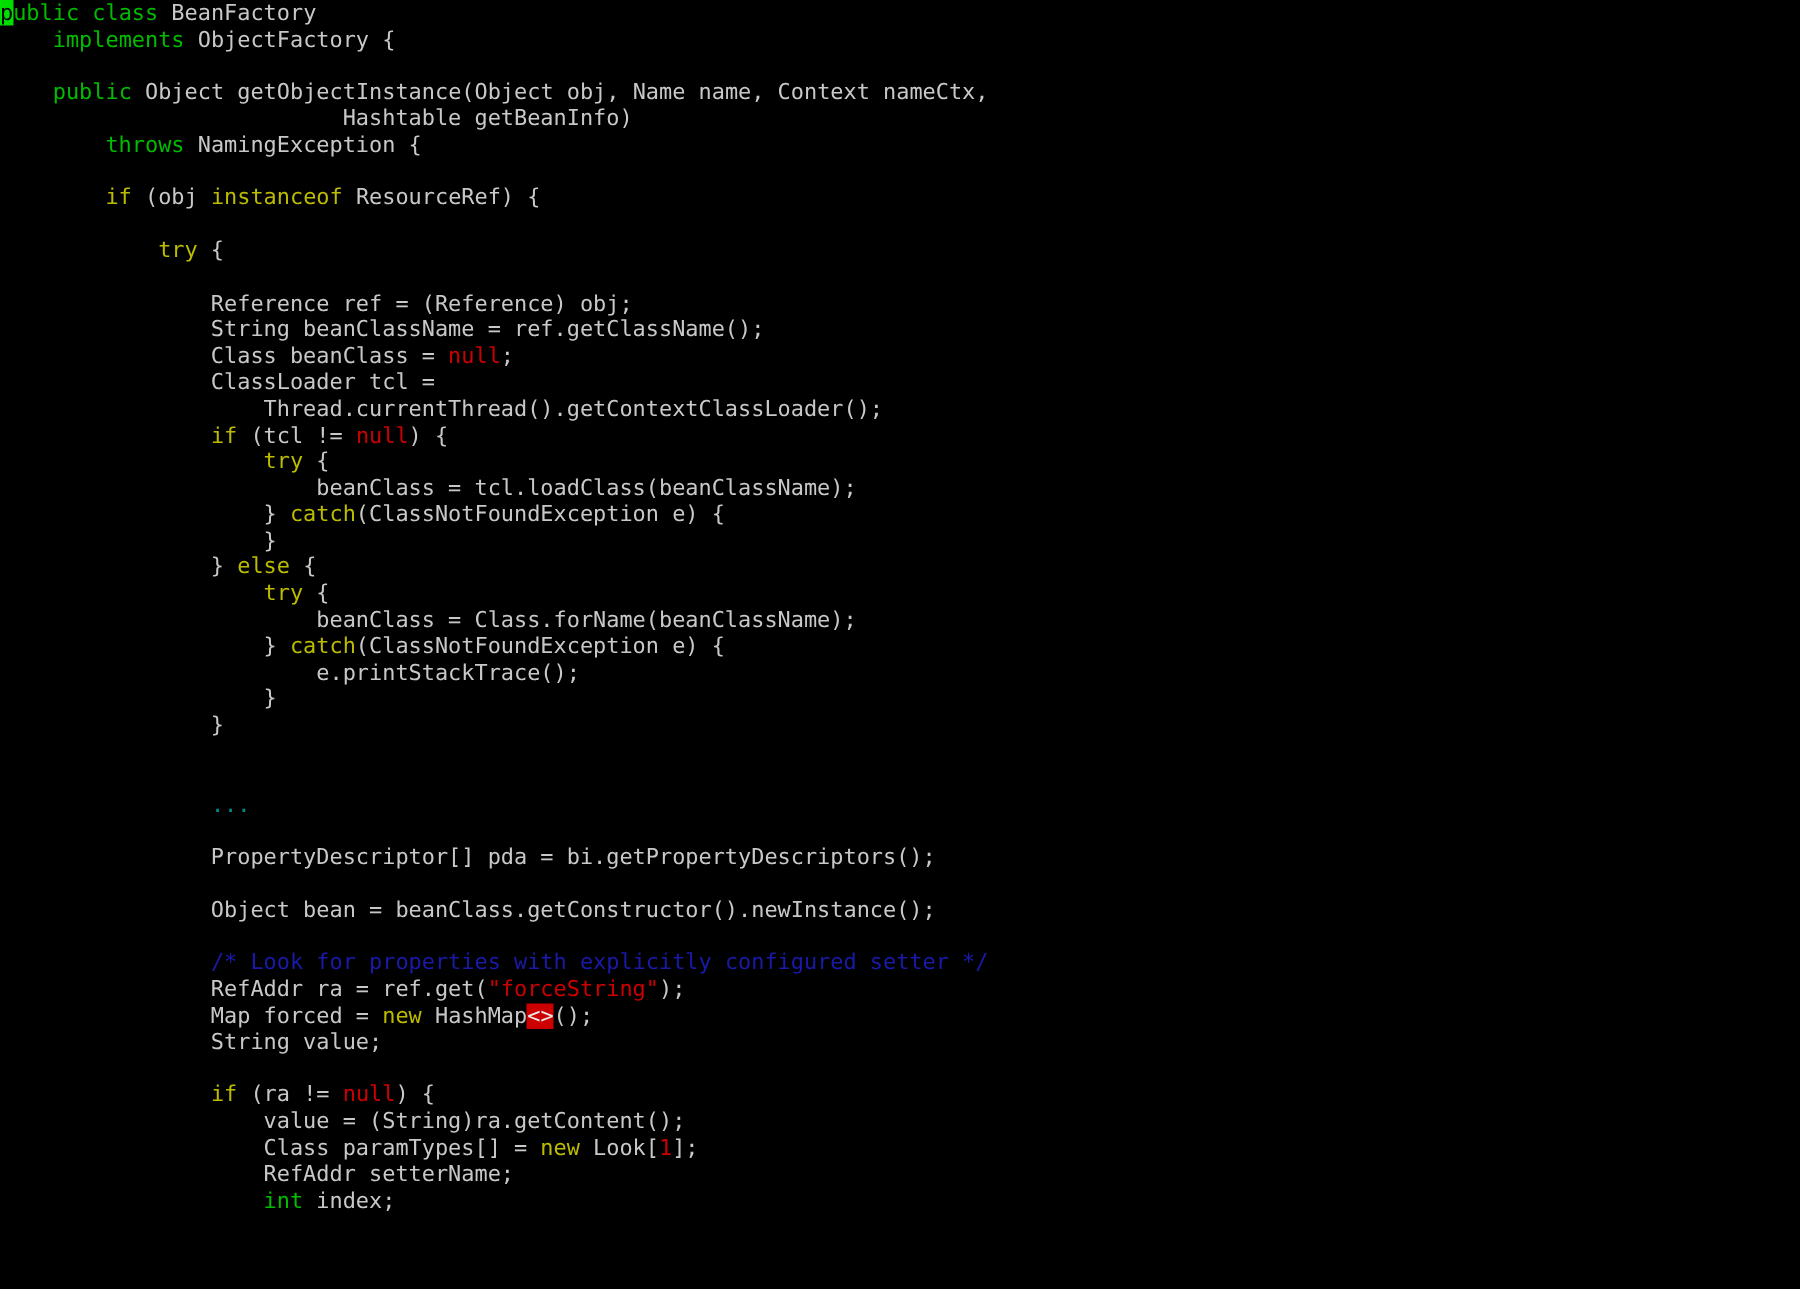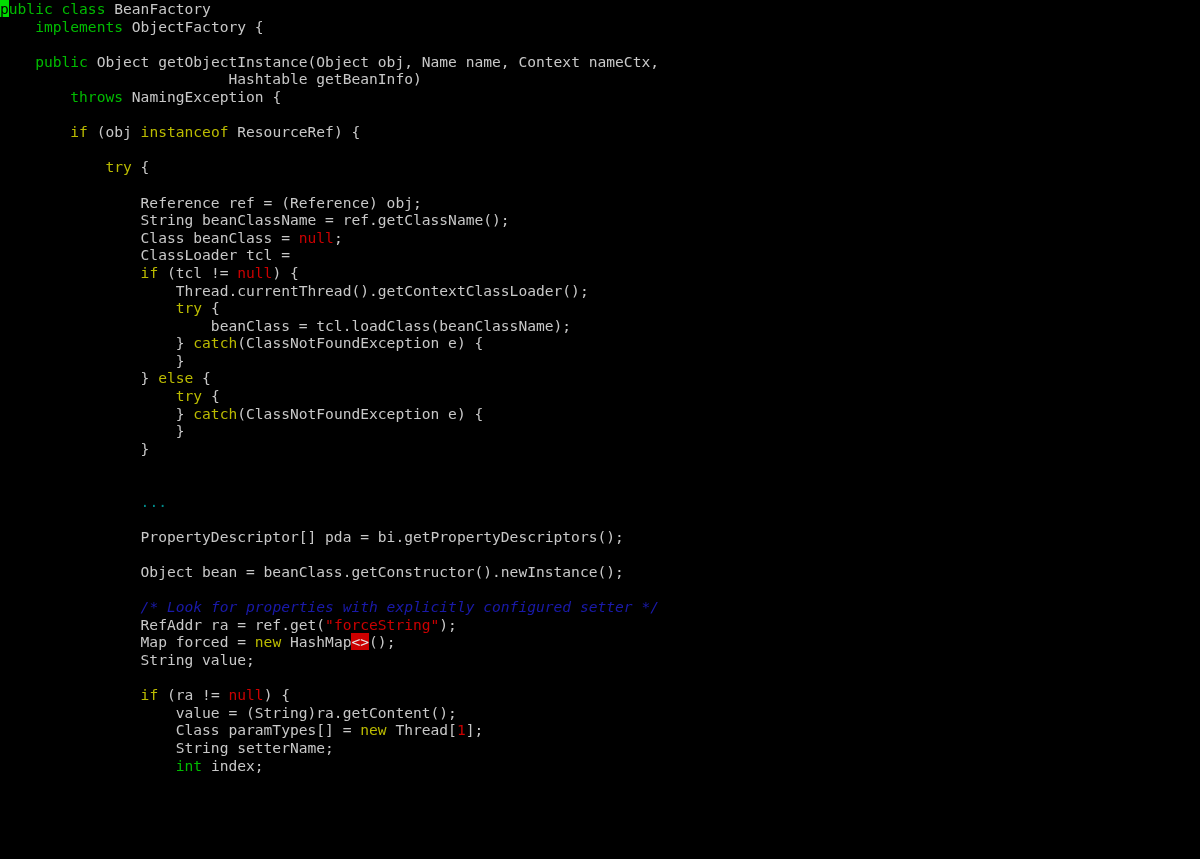--- a/index.html
+++ b/index.html
@@ -36,21 +36,21 @@
     letter-spacing: 0px;
   }
   .line .seg { white-space: pre; }
 
   
   .tok-keyword    { color: #00bb00; }   
   .tok-control    { color: #bbbb00; }   
   .tok-annotation { color: #cc00cc; }   
   .tok-constant   { color: #cc0000; text-align: right; }   
   .tok-string     { color: #cc0000; }   
-  .tok-comment    { color: #1a1aaa; font-style: italic; }   
+  .tok-comment    { color: #1a1aaa; }   
   .tok-plain      { color: #c8c8c8; }
   .tok-special    { color: #008b8b; }   
 
   .cursor {
     background: #00dd00;
     color: #000000;
   }
   .err-highlight {
     background: #cc0000;
     color: #e8e8e8;
@@ -69,43 +69,45 @@
       <div class="line"><span class="seg tok-plain">        </span><span class="seg tok-keyword">throws </span><span class="seg tok-plain">NamingException {</span></div>
       <div class="line"><span class="seg tok-plain"></span></div>
       <div class="line"><span class="seg tok-plain">        </span><span class="seg tok-control">if </span><span class="seg tok-plain">(obj </span><span class="seg tok-control">instanceof </span><span class="seg tok-plain">ResourceRef) {</span></div>
       <div class="line"><span class="seg tok-plain"></span></div>
       <div class="line"><span class="seg tok-plain">            </span><span class="seg tok-control">try</span><span class="seg tok-plain"> {</span></div>
       <div class="line"><span class="seg tok-plain"></span></div>
       <div class="line"><span class="seg tok-plain">                Reference ref = (Reference) obj;</span></div>
       <div class="line"><span class="seg tok-plain">                String beanClassName = ref.getClassName();</span></div>
       <div class="line"><span class="seg tok-plain">                Class beanClass = </span><span class="seg tok-constant">null</span><span class="seg tok-plain">;</span></div>
       <div class="line"><span class="seg tok-plain">                ClassLoader tcl =</span></div>
+      <div class="line"><span class="seg tok-plain">                    Thread.currentThread().getContextClassLoader();</span></div>
       <div class="line"><span class="seg tok-plain">                </span><span class="seg tok-control">if </span><span class="seg tok-plain">(tcl != </span><span class="seg tok-constant">null</span><span class="seg tok-plain">) {</span></div>
-      <div class="line"><span class="seg tok-plain">                    Thread.currentThread().getContextClassLoader();</span></div>
       <div class="line"><span class="seg tok-plain">                    </span><span class="seg tok-control">try</span><span class="seg tok-plain"> {</span></div>
       <div class="line"><span class="seg tok-plain">                        beanClass = tcl.loadClass(beanClassName);</span></div>
       <div class="line"><span class="seg tok-plain">                    } </span><span class="seg tok-control">catch</span><span class="seg tok-plain">(ClassNotFoundException e) {</span></div>
       <div class="line"><span class="seg tok-plain">                    }</span></div>
       <div class="line"><span class="seg tok-plain">                } </span><span class="seg tok-control">else</span><span class="seg tok-plain"> {</span></div>
       <div class="line"><span class="seg tok-plain">                    </span><span class="seg tok-control">try</span><span class="seg tok-plain"> {</span></div>
+      <div class="line"><span class="seg tok-plain">                        beanClass = Class.forName(beanClassName);</span></div>
       <div class="line"><span class="seg tok-plain">                    } </span><span class="seg tok-control">catch</span><span class="seg tok-plain">(ClassNotFoundException e) {</span></div>
+      <div class="line"><span class="seg tok-plain">                        e.printStackTrace();</span></div>
       <div class="line"><span class="seg tok-plain">                    }</span></div>
       <div class="line"><span class="seg tok-plain">                }</span></div>
       <div class="line"><span class="seg tok-plain"></span></div>
       <div class="line"><span class="seg tok-plain"></span></div>
       <div class="line"><span class="seg tok-plain">                </span><span class="seg tok-special">...</span></div>
       <div class="line"><span class="seg tok-plain"></span></div>
       <div class="line"><span class="seg tok-plain">                PropertyDescriptor[] pda = bi.getPropertyDescriptors();</span></div>
       <div class="line"><span class="seg tok-plain"></span></div>
       <div class="line"><span class="seg tok-plain">                Object bean = beanClass.getConstructor().newInstance();</span></div>
       <div class="line"><span class="seg tok-plain"></span></div>
       <div class="line"><span class="seg tok-plain">                </span><span class="seg tok-comment">/* Look for properties with explicitly configured setter */</span></div>
       <div class="line"><span class="seg tok-plain">                RefAddr ra = ref.get(</span><span class="seg tok-string">"forceString"</span><span class="seg tok-plain">);</span></div>
       <div class="line"><span class="seg tok-plain">                Map forced = </span><span class="seg tok-control">new </span><span class="seg tok-plain">HashMap</span><span class="seg err-highlight">&lt;&gt;</span><span class="seg tok-plain">();</span></div>
       <div class="line"><span class="seg tok-plain">                String value;</span></div>
       <div class="line"><span class="seg tok-plain"></span></div>
       <div class="line"><span class="seg tok-plain">                </span><span class="seg tok-control">if </span><span class="seg tok-plain">(ra != </span><span class="seg tok-constant">null</span><span class="seg tok-plain">) {</span></div>
       <div class="line"><span class="seg tok-plain">                    value = (String)ra.getContent();</span></div>
-      <div class="line"><span class="seg tok-plain">                    Class paramTypes[] = </span><span class="seg tok-control">new </span><span class="seg tok-plain">Thread[</span><span class="seg tok-constant">1</span><span class="seg tok-plain">];</span></div>
-      <div class="line"><span class="seg tok-plain">                    String setterName;</span></div>
+      <div class="line"><span class="seg tok-plain">                    Class paramTypes[] = </span><span class="seg tok-control">new </span><span class="seg tok-plain">Look[</span><span class="seg tok-constant">1</span><span class="seg tok-plain">];</span></div>
+      <div class="line"><span class="seg tok-plain">                    RefAddr setterName;</span></div>
       <div class="line"><span class="seg tok-plain">                    </span><span class="seg tok-keyword">int </span><span class="seg tok-plain">index;</span></div>
     </div>
 </div>
 
 </body></html>

